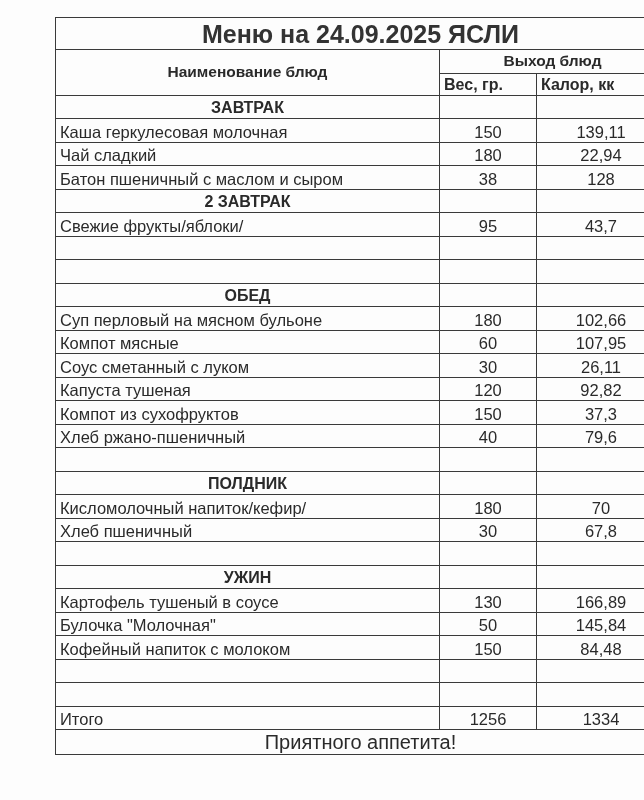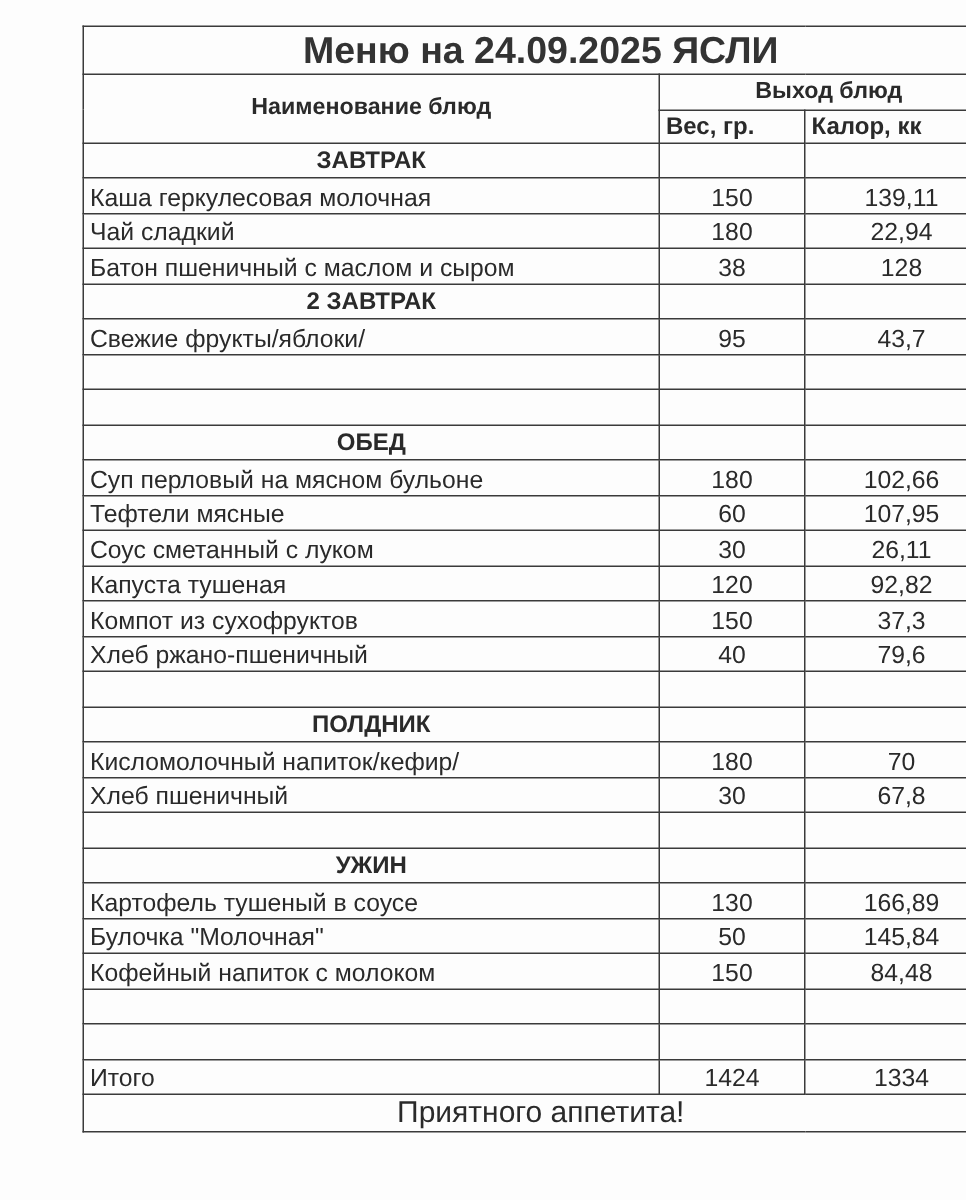--- a/index.html
+++ b/index.html
@@ -87,21 +87,21 @@
     <td class="section">ОБЕД</td>
     <td></td>
           <td></td>
   </tr>
   <tr>
     <td>Суп перловый на мясном бульоне</td>
     <td class="num">180</td>
     <td class="num">102,66</td>
   </tr>
   <tr>
-    <td>Тефтели мясные</td>
+    <td>Компот мясные</td>
     <td class="num">60</td>
     <td class="num">107,95</td>
   </tr>
   <tr>
     <td>Соус сметанный с луком</td>
     <td class="num">30</td>
     <td class="num">26,11</td>
   </tr>
   <tr>
     <td>Капуста тушеная</td>
@@ -171,21 +171,21 @@
           <td></td>
         </tr>
   <tr>
           <td class="empty"></td>
           <td></td>
           <td></td>
         </tr>
 
   <tr>
     <td>Итого</td>
-    <td class="num">1424</td>
+    <td class="num">1256</td>
     <td class="num">1334</td>
   </tr>
   <tr>
     <td colspan="3" class="footer">Приятного аппетита!</td>
   </tr>
 </tbody>
     </table>
 </div>
 
 </body></html>

